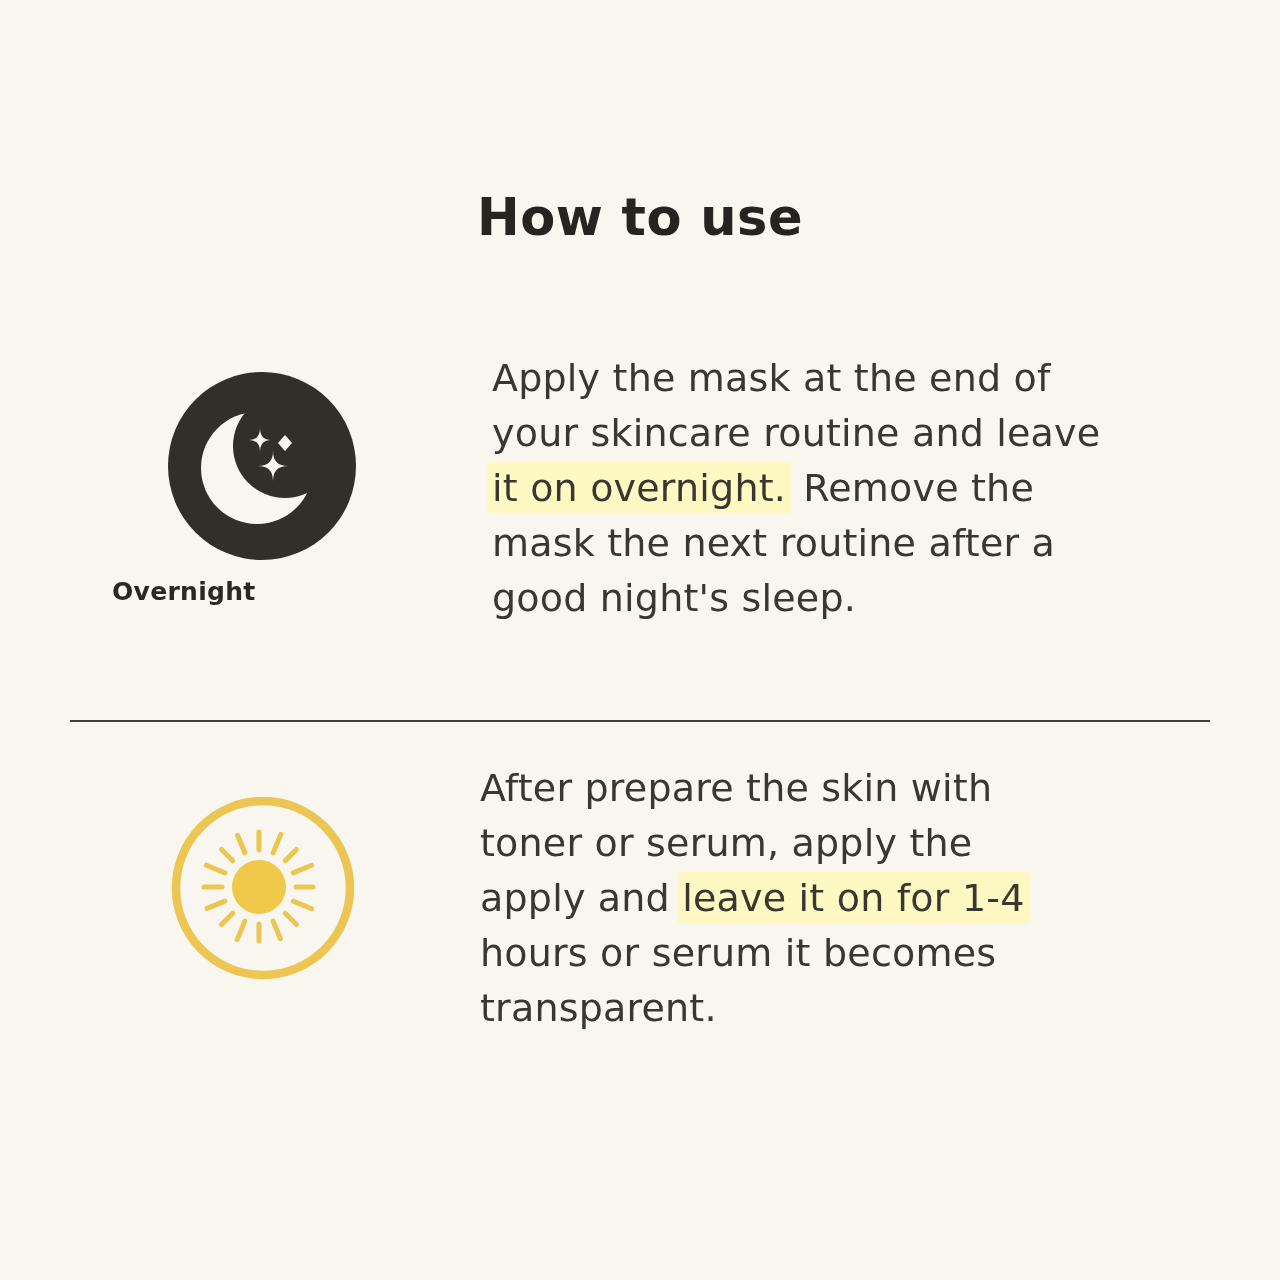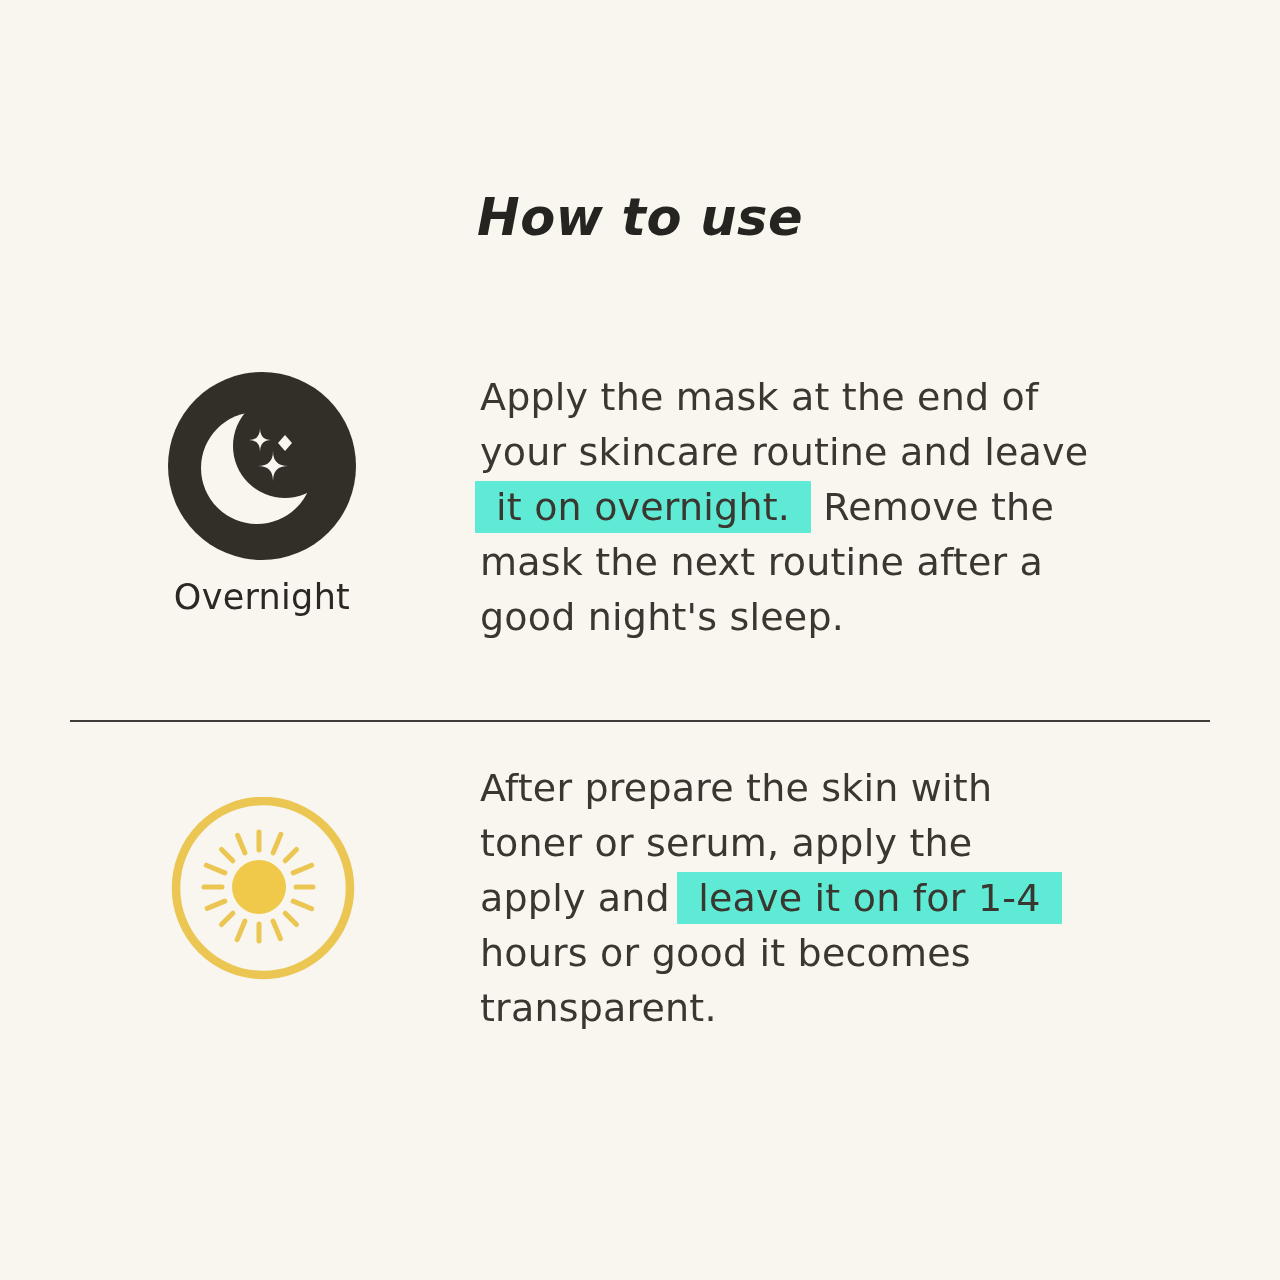--- a/index.html
+++ b/index.html
@@ -14,57 +14,55 @@
 
   .page-title{
     position:absolute;
     top:188px;left:0;width:1280px;
     text-align:center;
     font-size:51px;
     font-weight:800;
     letter-spacing:0.5px;
     color:#262420;
     margin:0;
-    font-style:italic;
   }
 
   .icon-wrap{
     position:absolute;
     width:190px;height:190px;
   }
   .icon-moon{left:167px;top:371px;}
   .icon-sun{left:168px;top:797px;}
 
   .icon-label{
     position:absolute;
     left:112px;width:300px;
-    text-align:center;
-    font-size:35px;
-    font-weight:400;
+    font-size:25px;
+    font-weight:700;
     color:#2b2823;
     letter-spacing:0.3px;
   }
   .label-overnight{top:577px;}
   .label-daytime{top:1001px;}
 
   .para{
     position:absolute;
     left:480px;
     width:700px;
     font-size:38px;
     line-height:55px;
     color:#3a3731;
     letter-spacing:0.2px;
   }
-  .para-overnight{top:370px;}
+  .para-overnight{top:351px;margin-left:12px;}
   .para-daytime{top:761px;}
   .line{white-space:nowrap;height:55px;}
   .hl:not(:empty){
-    background:#5eead4;
-    padding:4px 21px;
+    background:#fef9c3;
+    padding:4px 5px;
     margin-left:-5px;
     border-radius:1px;
   }
 
   .divider{
     position:absolute;
     left:70px;top:712px;
     width:1140px;height:2px;
     background:#3f3d39;
     border:none;
@@ -121,17 +119,17 @@
         <line x1="91" y1="53" x2="91" y2="37" transform="rotate(315 91 90)"></line>
         <line x1="91" y1="53" x2="91" y2="34" transform="rotate(337.5 91 90)"></line>
       </g>
     </svg>
   </div>
 
   <div class="para para-daytime">
     <div class="line"><span>After prepare the skin with</span><span class="hl"></span><span></span></div>
     <div class="line"><span>toner or serum, apply the</span><span class="hl"></span><span></span></div>
     <div class="line"><span>apply and </span><span class="hl">leave it on for 1-4</span><span></span></div>
-    <div class="line"><span>hours or good it becomes</span><span class="hl"></span><span></span></div>
+    <div class="line"><span>hours or serum it becomes</span><span class="hl"></span><span></span></div>
     <div class="line"><span>transparent.</span><span class="hl"></span><span></span></div>
   </div>
 
 </div>
 
 </body></html>

